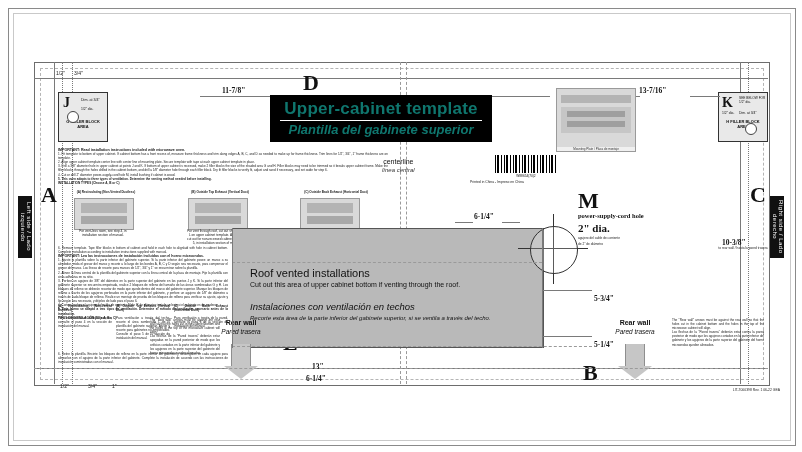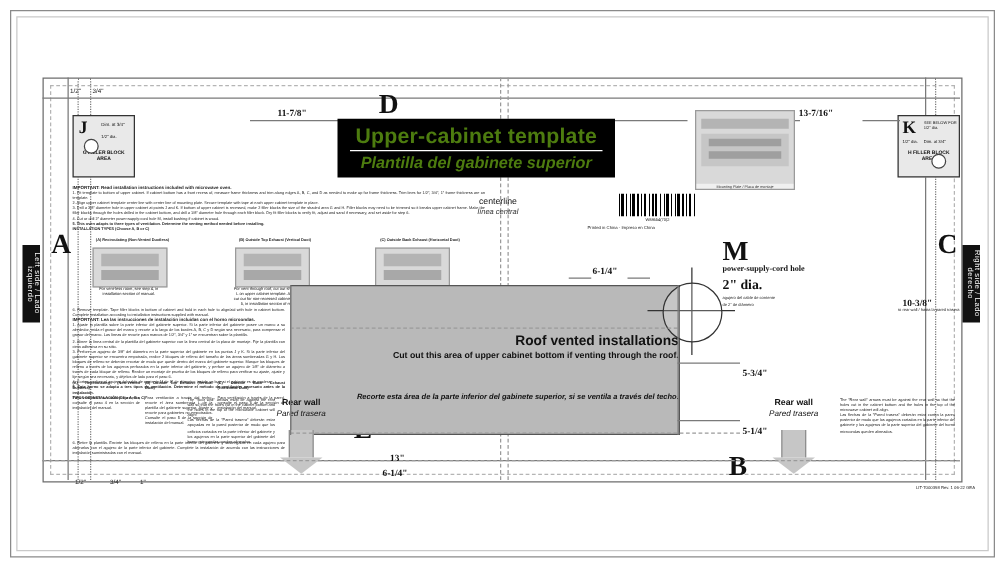--- a/index.html
+++ b/index.html
@@ -18,21 +18,21 @@
   .side-tab{position:absolute;width:14px;background:#111;color:#fff;font-size:6px;letter-spacing:.5px;
             writing-mode:vertical-rl;text-align:center;padding:2px 0;}
   .side-tab.left{left:18px;top:196px;height:58px;}
   .side-tab.right{right:18px;top:196px;height:58px;}
 
   
   .bubble{position:absolute;font-weight:bold;font-family:"Liberation Serif",serif;color:#111;}
   .bubble.huge{font-size:22px;}
 
   
-  .banner{position:absolute;left:270px;top:95px;width:222px;background:#000;color:#4d7c0f;text-align:center;
+  .banner{position:absolute;left:270px;top:95px;width:222px;background:#000;color:#0f766e;text-align:center;
           padding:4px 0 5px;}
   .banner .t1{font-size:17px;font-weight:bold;letter-spacing:.2px;line-height:19px;}
   .banner .t2{font-size:13px;font-weight:bold;font-style:italic;line-height:14px;}
   .banner .rule{height:1px;background:#fff;margin:2px 10px;}
 
   .centerline{position:absolute;left:382px;top:157px;text-align:center;font-size:7px;line-height:9px;}
   .centerline i{font-style:italic;display:block;font-size:6px;color:#333;}
 
   
   .dim{position:absolute;font-size:7.5px;color:#111;font-family:"Liberation Serif",serif;}
@@ -47,21 +47,21 @@
   .corner-box{position:absolute;border:1px solid #333;background:#e9e9e9;}
   .cb-letter{font-family:"Liberation Serif",serif;font-weight:bold;}
 
   
   .photo{position:absolute;background:#d9d9d9;border:1px solid #9a9a9a;overflow:hidden;}
   .photo .bar{position:absolute;background:#b4b4b4;}
   .photo .cap{position:absolute;bottom:0;left:0;right:0;font-size:3px;text-align:center;color:#333;background:rgba(255,255,255,.6);}
 
   
   .vent-box{position:absolute;left:232px;top:228px;width:310px;height:118px;background:#b9b9b9;border:1px solid #555;}
-  .vent-title{position:absolute;left:17px;right:0;text-align:right;font-weight:bold;}
+  .vent-title{position:absolute;left:17px;right:0;text-align:left;font-weight:normal;}
   .vent-hd{font-size:11px;}
   .vent-sub{font-size:7px;}
   .vent-hd2{font-size:9.5px;font-style:italic;}
   .vent-sub2{font-size:6px;font-style:italic;}
 
   .nonrecess{position:absolute;left:232px;top:228px;width:172px;height:34px;background:#cfcfcf;border:1px solid #666;
              font-size:4.6px;line-height:6px;text-align:center;padding-top:2px;box-sizing:border-box;}
   .nonrecess b{font-weight:bold;}
   .nonrecess .es{font-style:italic;font-size:4.2px;}
 
@@ -255,20 +255,21 @@
 
   <div class="recess-es">
     <b>(PARA EL GABINETE SUPERIOR NO EMPOTRADO)</b><br>
     <span>Si el gabinete superior está empotrado menos de 3/4", recorte esta área.</span><br>
     <span>(Se requiere la abertura más grande para ubicar el Adaptador de la Ventilación)</span>
   </div>
 
   <div class="vent-box">
     <div class="vent-title vent-hd" style="top:38px;">Roof vented  installations</div>
     <div class="vent-title vent-sub" style="top:52px;">Cut out this area of upper cabinet bottom if venting through the roof.</div>
+    <div class="vent-title vent-hd2" style="top:72px;">Instalaciones con ventilación en techos</div>
     <div class="vent-title vent-sub2" style="top:86px;">Recorte esta área de la parte inferior del gabinete superior, si se ventila a través del techo.</div>
   </div>
 
   <div class="pc-cross-h"></div>
   <div class="pc-cross-v"></div>
   <div class="pc-circle"></div>
   <div class="dim sm bold" style="left:578px;top:212px;">power-supply-cord hole</div>
   <div class="dim bold" style="left:578px;top:222px;font-size:11px;">2" dia.</div>
   <div class="tiny" style="left:578px;top:236px;width:90px;">agujero del cable de corriente</div>
   <div class="tiny" style="left:578px;top:242px;width:90px;">de 2" de diámetro</div>

